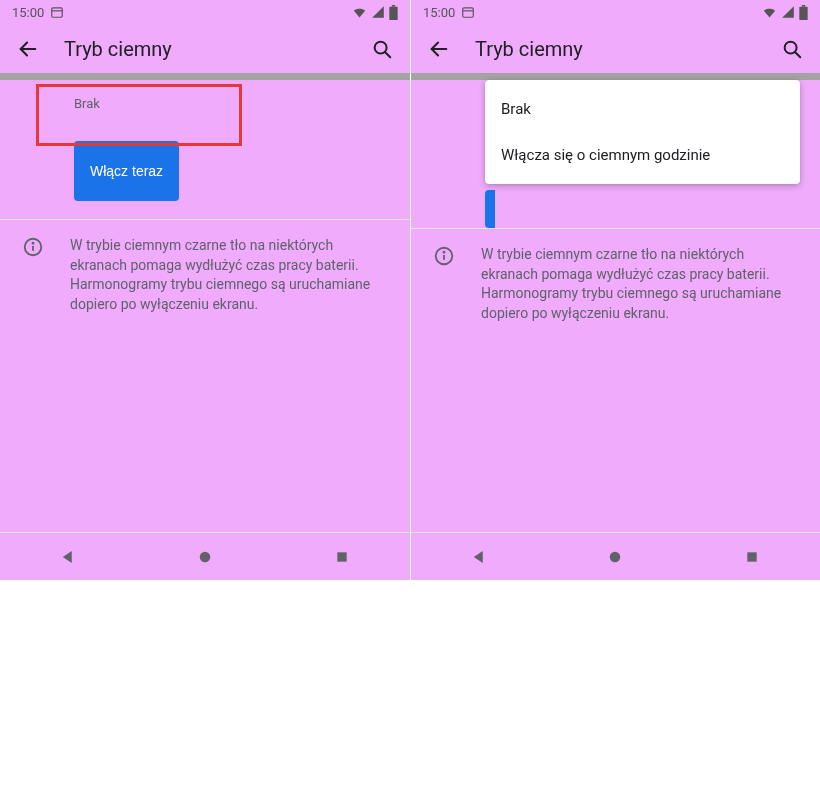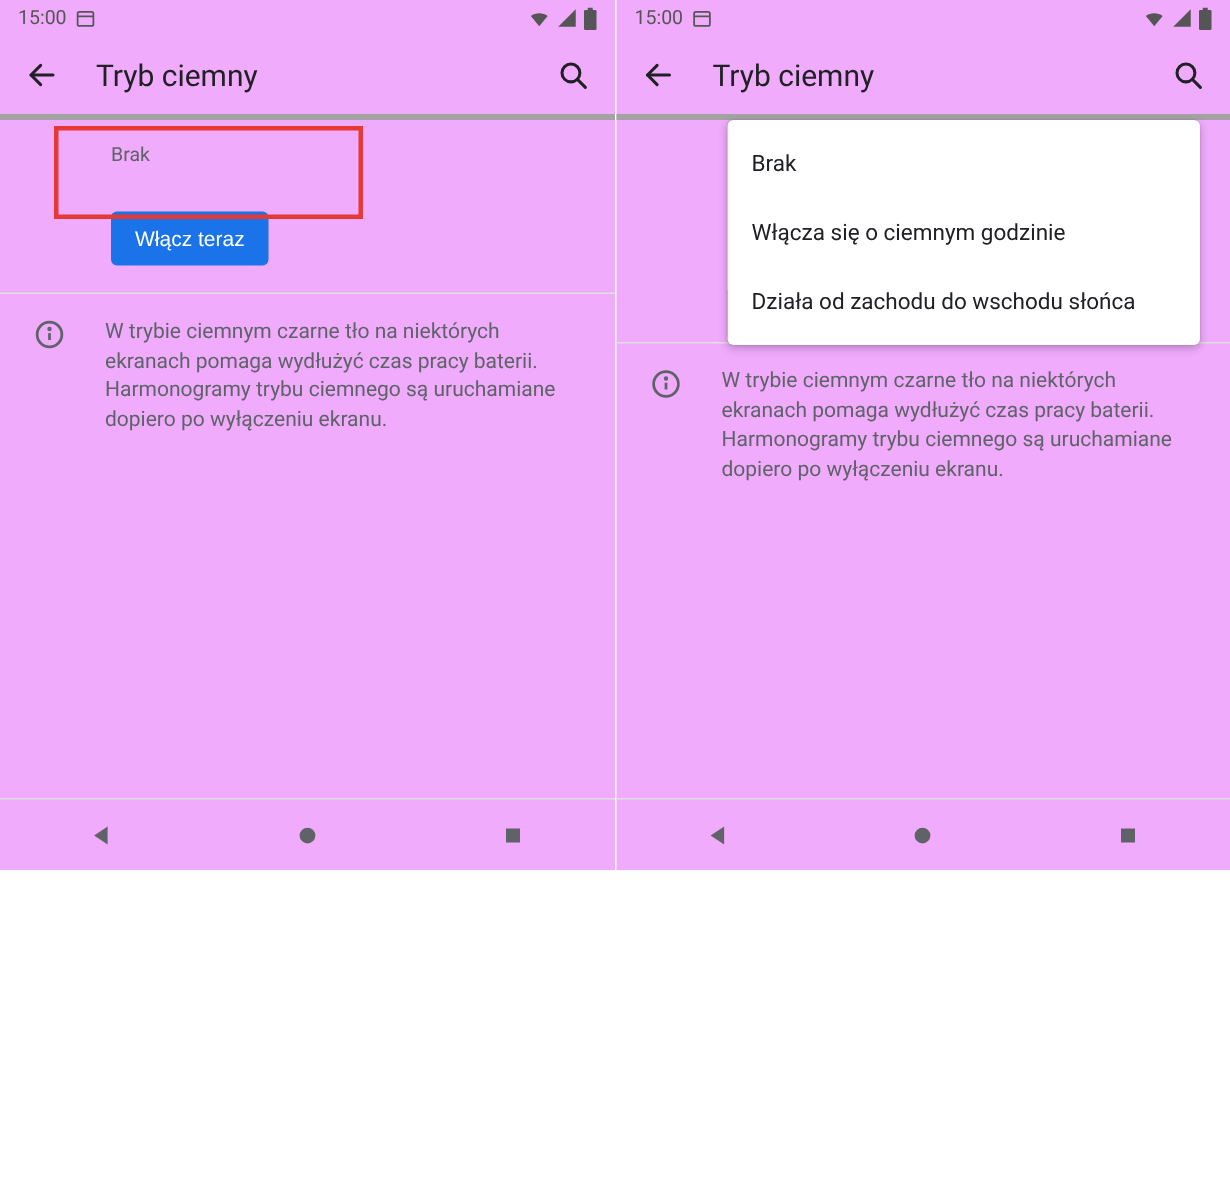--- a/index.html
+++ b/index.html
@@ -31,21 +31,21 @@
   }
   .status-left { display: flex; align-items: center; gap: 6px; }
   .status-right { display: flex; align-items: center; gap: 4px; }
   .statusicon { display: inline-flex; }
   .appbar {
     height: 56px;
     display: flex;
     align-items: center;
     padding: 0 12px;
     gap: 20px;
-    border-bottom: 4px solid #a3a3a3;
+    border-bottom: 7px solid #a3a3a3;
   }
   .appbar .title {
     flex: 1;
     font-size: 20px;
     color: #202124;
     font-weight: 400;
   }
   .iconbtn {
     width: 32px; height: 32px;
     display: inline-flex;
@@ -75,21 +75,21 @@
     position: absolute;
     border: 3px solid #e53935;
     pointer-events: none;
   }
   .primary-btn {
     margin: 16px 0 18px 74px;
     background: #1a73e8;
     color: #fff;
     border: none;
     border-radius: 4px;
-    padding: 10px 16px;
+    padding: 22px 16px;
     font-size: 14px;
     cursor: pointer;
   }
   .divider { height: 1px; background: #e0e0e0; }
   .info-row {
     display: flex;
     padding: 16px 18px 16px 22px;
     gap: 24px;
   }
   .info-icon {
@@ -277,21 +277,20 @@
           <line x1="21" y1="21" x2="15.2" y2="15.2"></line>
         </svg>
     </span>
   </div>
 
   <div class="content">
     <div class="btn-peek"></div>
     <div class="dropdown">
       <div class="dropdown-item">Brak</div>
       <div class="dropdown-item">Włącza się o ciemnym godzinie</div>
-      <div class="dropdown-item">Działa od zachodu do wschodu słońca</div>
     </div>
     <div style="height:148px"></div>
     <div class="divider"></div>
     <div class="info-row">
       <span class="info-icon">
         <svg width="22" height="22" viewBox="0 0 24 24" fill="none" stroke="#5f6368" stroke-width="2">
             <circle cx="12" cy="12" r="9"></circle>
             <line x1="12" y1="11" x2="12" y2="16"></line>
             <circle cx="12" cy="8" r="0.6" fill="#5f6368"></circle>
           </svg>

